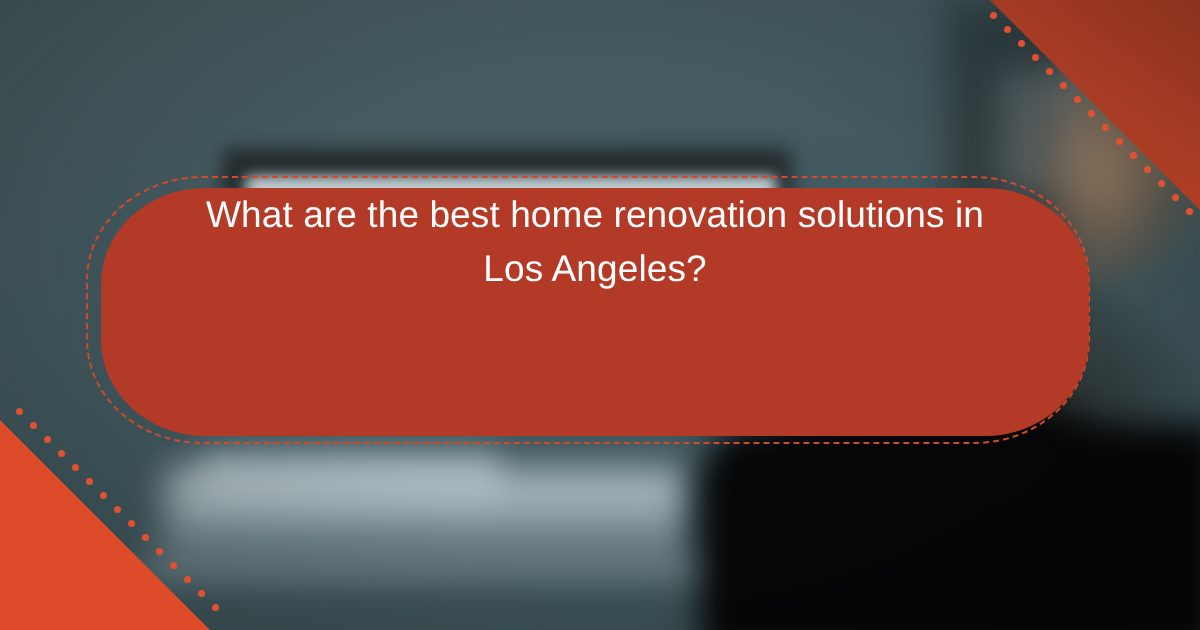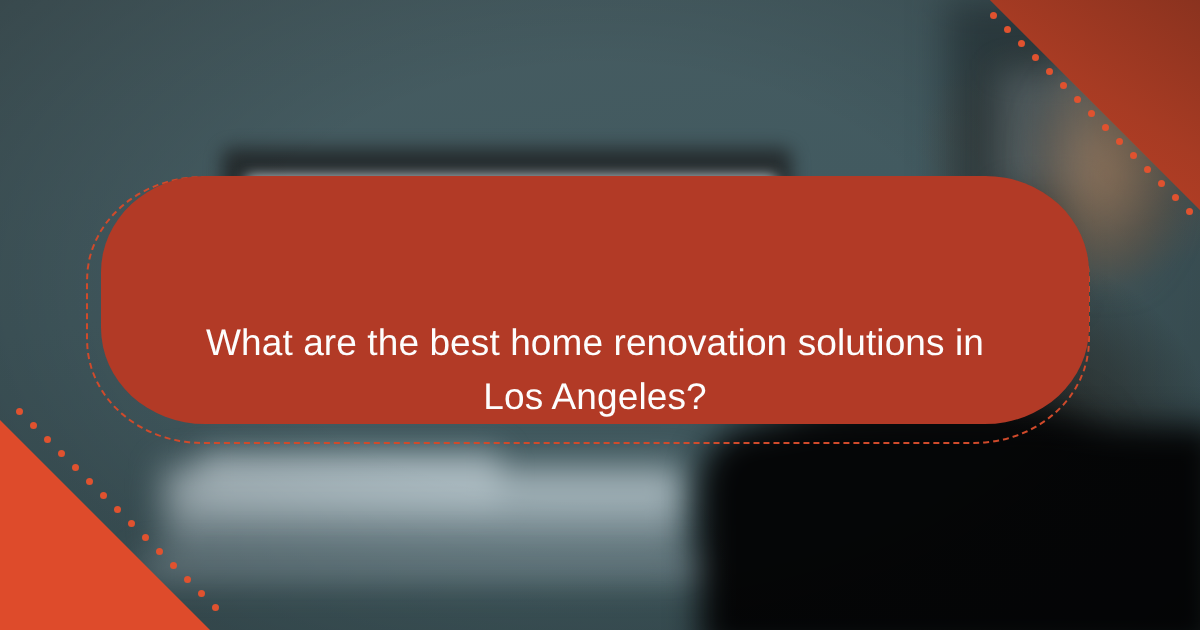--- a/index.html
+++ b/index.html
@@ -160,26 +160,26 @@
     left:86px; top:176px;
     width:1004px; height:268px;
     border:2px dashed #d04a2b;
     border-radius:116px / 104px;
     background:transparent;
   }
 
   
   .card {
     position:absolute;
-    left:101px; top:176px;
+    left:101px; top:188px;
     width:988px; height:248px;
     background:#b23a26;
     border-radius:104px / 96px;
     display:flex;
-    align-items:flex-end;
+    align-items:flex-start;
     justify-content:center;
   }
   .card-title {
     width:800px;
     text-align:center;
     color:#fdfdfd;
     font-size:37px;
     font-weight:400;
     line-height:1.46;
     letter-spacing:0.1px;

